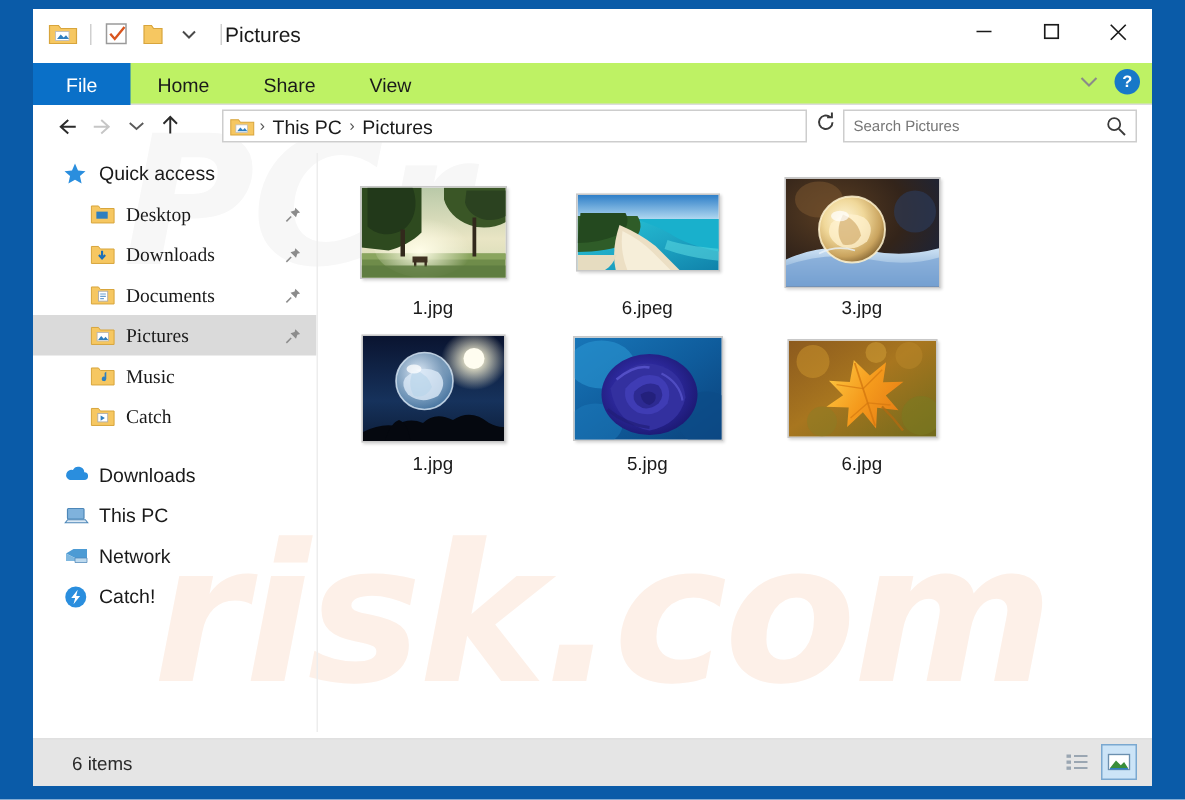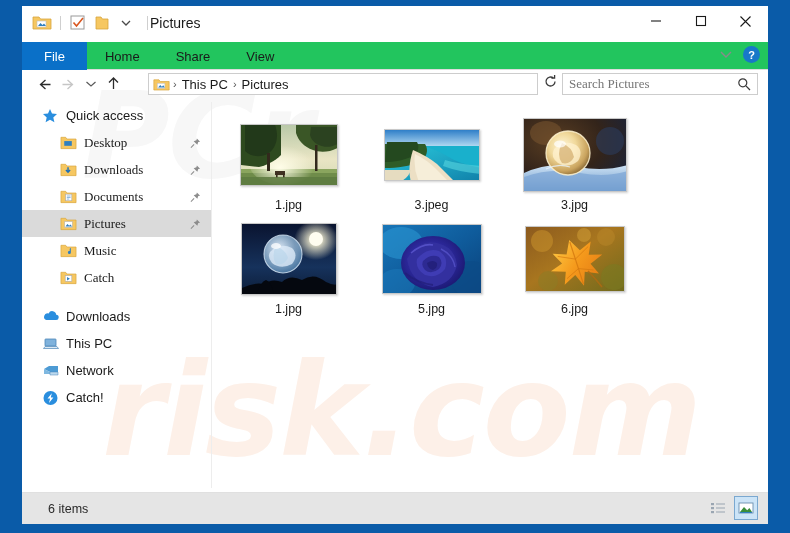--- a/index.html
+++ b/index.html
@@ -44,21 +44,21 @@
   }
   .wbtns { position: absolute; right: 0; top: 0; display: flex; }
   .wbtn {
     width: 45px; height: 30px; display: flex; align-items: center; justify-content: center;
     font-size: 14px; color: #111; cursor: default;
   }
 
   
   .ribbon {
     position: absolute; left: 0; top: 36px; width: 100%; height: 28px;
-    background: #22c55e; border-bottom: 1px solid #dcdcdc; z-index: 5;
+    background: #bef264; border-bottom: 1px solid #dcdcdc; z-index: 5;
   }
   .rtabs { display: flex; height: 28px; align-items: stretch; }
   .rtab {
     padding: 0 18px; display: flex; align-items: center;
     font-size: 13px; color: #1a1a1a;
   }
   .rtab.file { background: #0a70c8; color: #fff; padding: 0 22px; }
   .ribbon-right { position: absolute; right: 8px; top: 4px; display: flex; align-items: center; gap: 10px; }
   .chev { color: #8a8a8a; font-size: 12px; }
   .helpbtn {
@@ -87,22 +87,22 @@
   .crumb-sep { font-size: 11px; color: #555; }
   .refresh {
     position: absolute; left: 521px; top: 4px; font-size: 13px; color: #3a3a3a;
   }
   .searchbox {
     position: absolute; left: 540px; top: 3px; width: 196px; height: 22px;
     border: 1px solid #cdcdcd; background: #fff;
     display: flex; align-items: center; padding: 0 6px;
   }
   .searchbox input {
-    border: none; outline: none; flex: 1; font-size: 13px;
-    font-family: Liberation Serif, serif; color: #222; background: transparent;
+    border: none; outline: none; flex: 1; font-size: 10px;
+    font-family: Liberation Sans, sans-serif; color: #222; background: transparent;
   }
   .searchbox input::placeholder { color: #767676; }
 
   
   .sidebar {
     position: absolute; left: 0; top: 96px; width: 190px; bottom: 36px;
     border-right: 1px solid #ededed; overflow: hidden; z-index: 4;
   }
   .nav-row {
     height: 27px; display: flex; align-items: center; position: relative;
@@ -482,21 +482,21 @@
               <path d="M0 14h40c4 6 2 14-6 18-8 4-22 6-34 6z" fill="#2f5c28"></path>
               <path d="M2 12h30c3 5 1 12-6 15-7 3-17 5-26 5z" fill="#24491f"></path>
               <path d="M28 20 Q42 26 52 34 Q62 44 70 52 L26 52 Q22 38 28 20z" fill="#ecdfc4"></path>
               <path d="M30 24 Q42 30 50 38 Q58 46 64 52 L34 52 Q28 38 30 24z" fill="#f6eed9"></path>
               <path d="M0 40h26c-2 6-6 10-12 12H0z" fill="#e6dcc0"></path>
               <path d="M60 30 Q72 34 96 36 L96 44 Q74 42 58 36z" fill="#56d6e0" opacity="0.6"></path>
               <path d="M0 30h96" stroke="none"></path>
             </svg>
           </div>
         </div>
-        <div class="fname">3.jpeg</div>
+        <div class="fname">6.jpeg</div>
       </div>
 
       <div class="tile">
         <div class="thumb-wrap">
           <div class="thumb" style="width:104px;height:74px;">
             <svg width="104" height="74" viewBox="0 0 104 74">
               <defs>
                 <radialGradient id="bg3" cx="0.3" cy="0.3" r="0.85">
                   <stop offset="0" stop-color="#5a3e22"></stop>
                     <stop offset="0.55" stop-color="#33241a"></stop>

